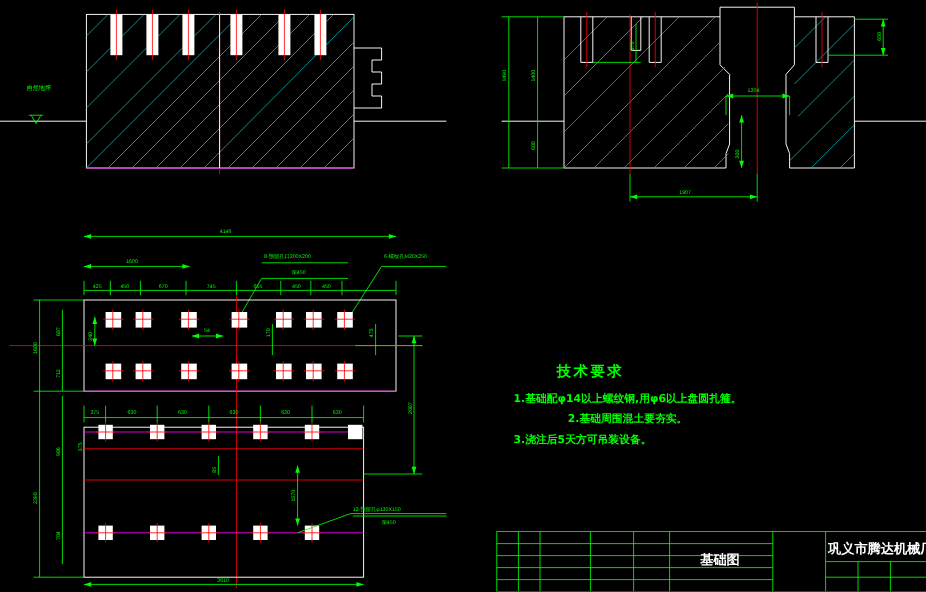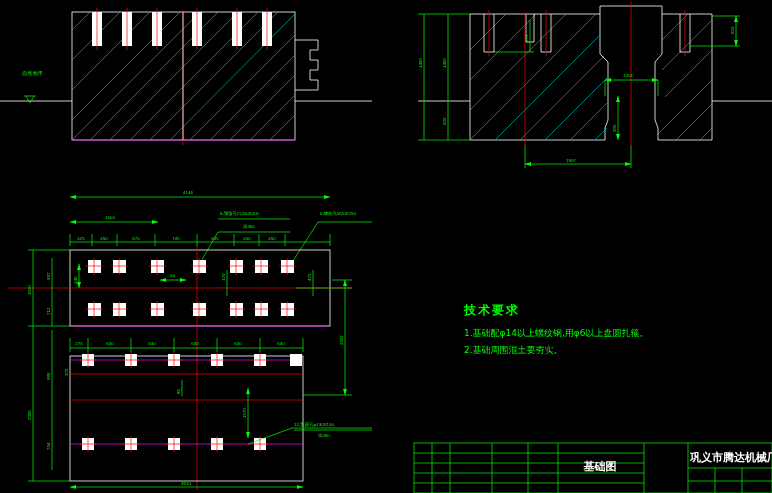--- a/index.html
+++ b/index.html
@@ -415,18 +415,19 @@
     <line class="g" x1="742" y1="468" x2="742" y2="493"></line>
     <text class="tbl cn" x="600" y="470" text-anchor="middle">基础图</text>
     <text class="tbl cn" x="690" y="461">巩义市腾达机械厂</text>
   </g>
 
 </svg>
 
 <div style="position:absolute;left:464px;top:300px;">
   <span class="cn" style="color:#00ff00;font-size:12px;font-weight:bold;letter-spacing:2px;">技术要求</span>
 </div>
-<div style="position:absolute;left:464px;top:325px;line-height:17px;">
+<div style="position:absolute;left:428px;top:325px;line-height:17px;font-weight:bold;">
   <div class="cn" style="color:#00ff00;font-size:9px;">1.基础配φ14以上螺纹钢,用φ6以上盘圆扎箍。</div>
-  <div class="cn" style="color:#00ff00;font-size:9px;">2.基础周围混土要夯实。</div>
+  <div class="cn" style="color:#00ff00;font-size:9px;text-align:center;">2.基础周围混土要夯实。</div>
+  <div class="cn" style="color:#00ff00;font-size:9px;">3.浇注后5天方可吊装设备。</div>
 </div>
 
 </div>
 
 </body></html>

